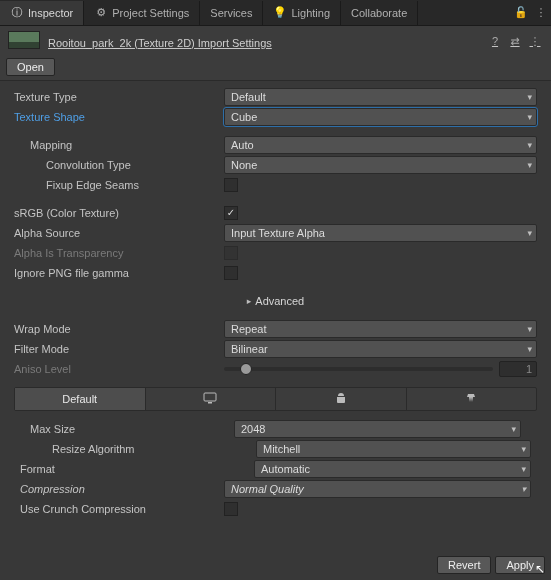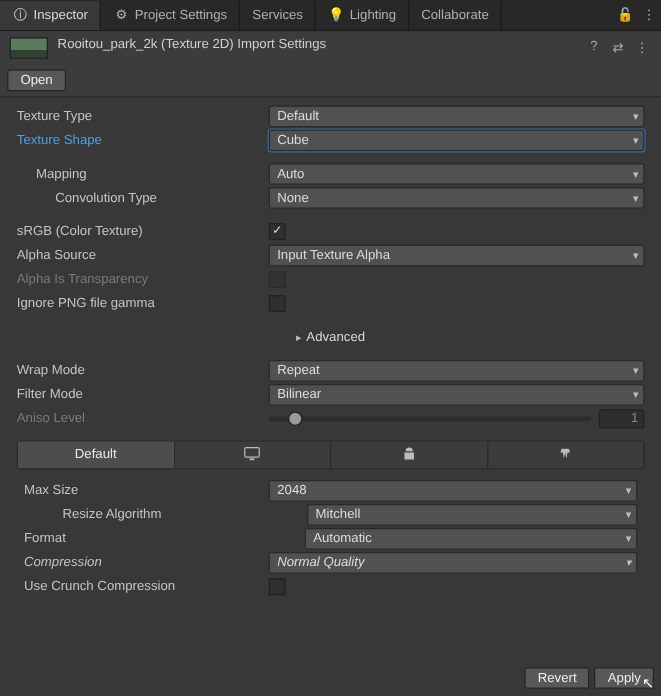--- a/index.html
+++ b/index.html
@@ -7,21 +7,21 @@
 
   
   .tabbar { display: flex; align-items: center; background: #282828; height: 26px; border-bottom: 1px solid #1a1a1a; }
   .tab { display: flex; align-items: center; gap: 4px; padding: 0 10px; height: 24px; border-right: 1px solid #1a1a1a; color: #b0b0b0; cursor: pointer; }
   .tab.active { background: #383838; color: #d8d8d8; }
   .tab .ico { width: 14px; display: flex; align-items: center; justify-content: center; }
   .tabbar .spacer { flex: 1; }
   .tabbar .lock, .tabbar .menu { width: 20px; display:flex; align-items:center; justify-content:center; color:#b0b0b0;}
 
   
-  .header { display: flex; align-items: flex-start; padding: 5px 8px; background: #3c3c3c; }
+  .header { display: flex; align-items: flex-end; padding: 5px 8px; background: #3c3c3c; text-decoration: underline; }
   .thumb { width: 32px; height: 18px; margin-right: 8px; background: linear-gradient(#5a7a5c 60%, #314233 60%); border: 1px solid #222; }
   .assetname { color: #cfcfcf; font-size: 11px; flex: 1; }
   .hdr-ico { width: 16px; height: 16px; display:flex; align-items:center; justify-content:center; color:#aaa; margin-left:4px;}
   .openrow { display:flex; justify-content:flex-start; padding:4px 6px; background:#3c3c3c; border-bottom:1px solid #2a2a2a; }
   .btn { background: #585858; color: #eee; border: 1px solid #242424; border-radius: 2px; padding: 2px 10px; font-size: 11px; cursor: pointer; }
 
   
   .panel { padding: 6px 0 2px 0; }
   .row { display: flex; align-items: center; height: 20px; padding: 0 14px; }
   .row .label { width: 210px; color: #c4c4c4; }
@@ -128,20 +128,26 @@
       </div>
   </div>
   <div class="row">
     <div class="label indent2">Convolution Type</div>
     <div class="field">
         <div class="dd">
           <span>None</span>
         </div>
       </div>
   </div>
+  <div class="row">
+    <div class="label indent2">Fixup Edge Seams</div>
+    <div class="field">
+        <div class="chk"></div>
+      </div>
+  </div>
 
   <div class="sep"></div>
 
   <div class="row">
     <div class="label">sRGB (Color Texture)</div>
     <div class="field">
         <div class="chk on"></div>
       </div>
   </div>
   <div class="row">
@@ -218,21 +224,21 @@
     </div>
     <div class="plat">
       <span><svg width="14" height="12" viewBox="0 0 14 12">
             <path d="M4 2 h6 l1 3 h-2 l-1 5 -1-5 -1 5 -1-5 h-2 z" fill="#bbb"></path>
           </svg></span>
     </div>
   </div>
 
   <div class="sep"></div>
 
-  <div class="row" style="padding:0 20px;justify-content:flex-end;">
+  <div class="row" style="padding:0 30px;justify-content:flex-end;">
     <div class="label" style="width:204px">Max Size</div>
     <div class="field">
         <div class="dd">
           <span>2048</span>
         </div>
       </div>
   </div>
   <div class="row" style="padding:0 20px;margin-left:32px;">
     <div class="label" style="width:204px">Resize Algorithm</div>
     <div class="field">

